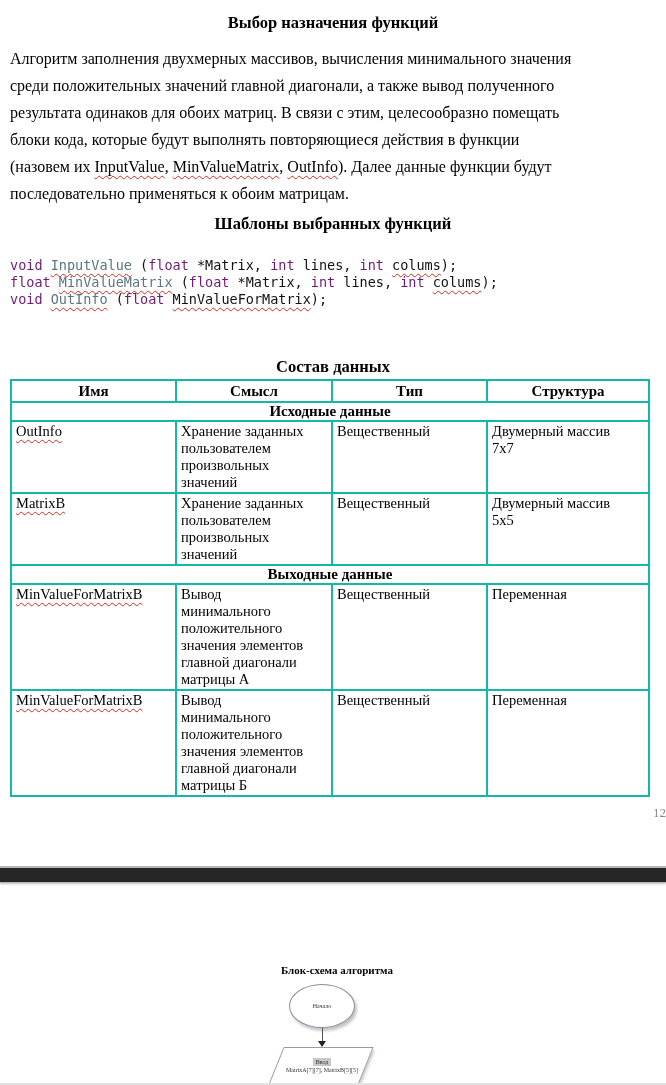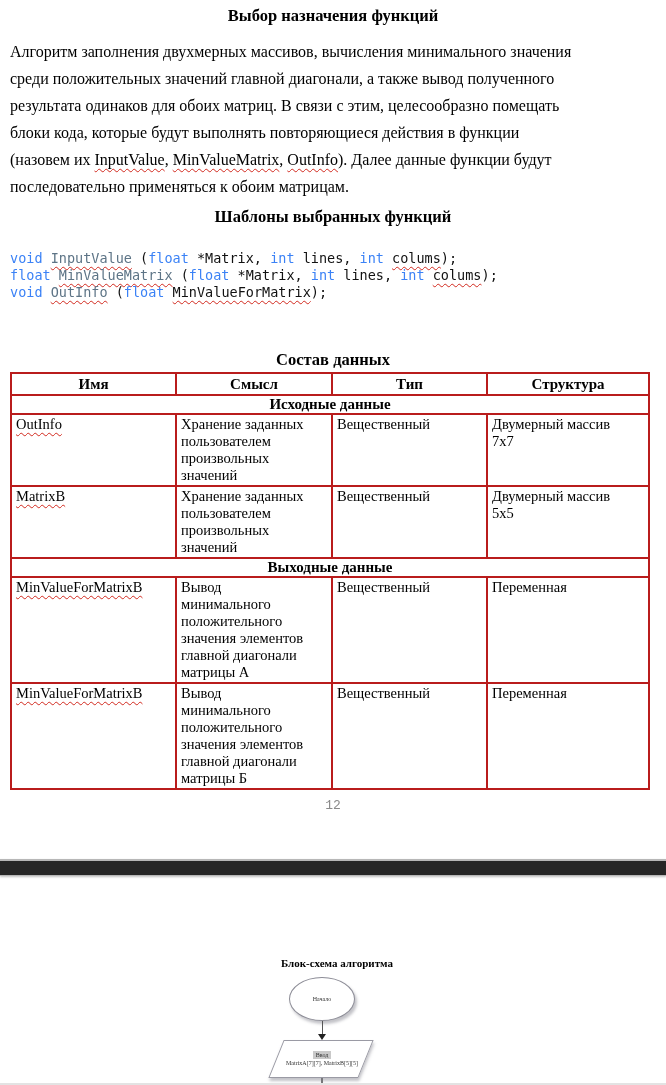--- a/index.html
+++ b/index.html
@@ -2,21 +2,21 @@
 <html><head>
 <meta charset="utf-8">
 <style>
   html,body{margin:0;padding:0;}
   body{
     width:666px;height:1085px;overflow:hidden;background:#ffffff;
     font-family:"Liberation Serif","DejaVu Serif",serif;color:#000;
     position:relative;
   }
   
-  .page1{padding-top:7px;}
+  .page1{padding-top:14px;}
   .doc-heading{
     font-size:16.5px;font-weight:bold;text-align:center;
     line-height:18px;margin:0;
   }
   .body-paragraph{
     margin:13px 18px 0 10px;
     font-size:16px;line-height:27px;
     white-space:pre-line;
   }
   .seg.sp{
@@ -26,31 +26,31 @@
     text-decoration-thickness:1px;
     text-underline-offset:3px;
   }
   .templates-heading{margin-top:8px;}
   .code-block{
     margin:24px 0 0 10px;
     font-family:"DejaVu Sans Mono","Liberation Mono",monospace;
     font-size:13.5px;line-height:17px;color:#111;
   }
   .code-line{white-space:pre;}
-  .seg.kw{color:#3b82f6;}
+  .seg.kw{color:#701a75;}
   .seg.fn{color:#5d7486;}
   .table-heading{margin-top:50px;}
   .data-table{
     border-collapse:collapse;
     margin:3px 0 0 10px;
     width:638px;
     table-layout:fixed;
   }
   .data-table th,.data-table td{
-    border:2px solid #b91c1c;
+    border:2px solid #14b8a6;
     vertical-align:top;
     padding:1px 4px;
   }
   .data-table th{
     font-size:15px;font-weight:bold;text-align:center;
     line-height:16px;padding:2px 2px;
   }
   .section-row td{
     font-size:15px;font-weight:bold;text-align:center;
     line-height:15px;padding:1px 2px;margin-left:12px;
@@ -59,22 +59,22 @@
     font-size:14.5px;line-height:17px;white-space:pre-line;
   }
   .misspelled{
     text-decoration:underline;
     text-decoration-style:wavy;
     text-decoration-color:#d22a1f;
     text-decoration-thickness:1px;
     text-underline-offset:3px;
   }
   .page-number{
-    margin-top:8px;text-align:center;
-    font-family:Liberation Mono, monospace;
+    margin-top:8px;text-align:right;
+    font-family:Liberation Serif, serif;
     font-size:13px;line-height:15px;color:#8a8a8a;
   }
   
   .page-break-bar{
     margin-top:46px;height:14px;background:#262626;
     border-top:2px solid #b7b7b7;border-bottom:1px solid #b7b7b7;
     box-shadow:0 1px 2px rgba(0,0,0,.25);
   }
   
   .page2-heading{margin-top:78px;font-size:11px;margin-left:8px;}

